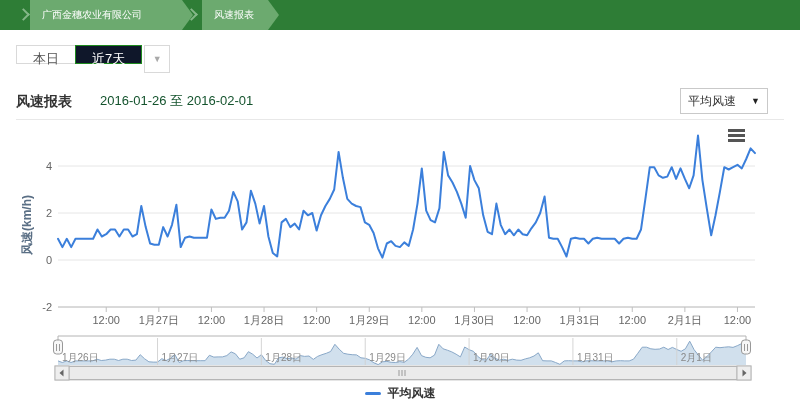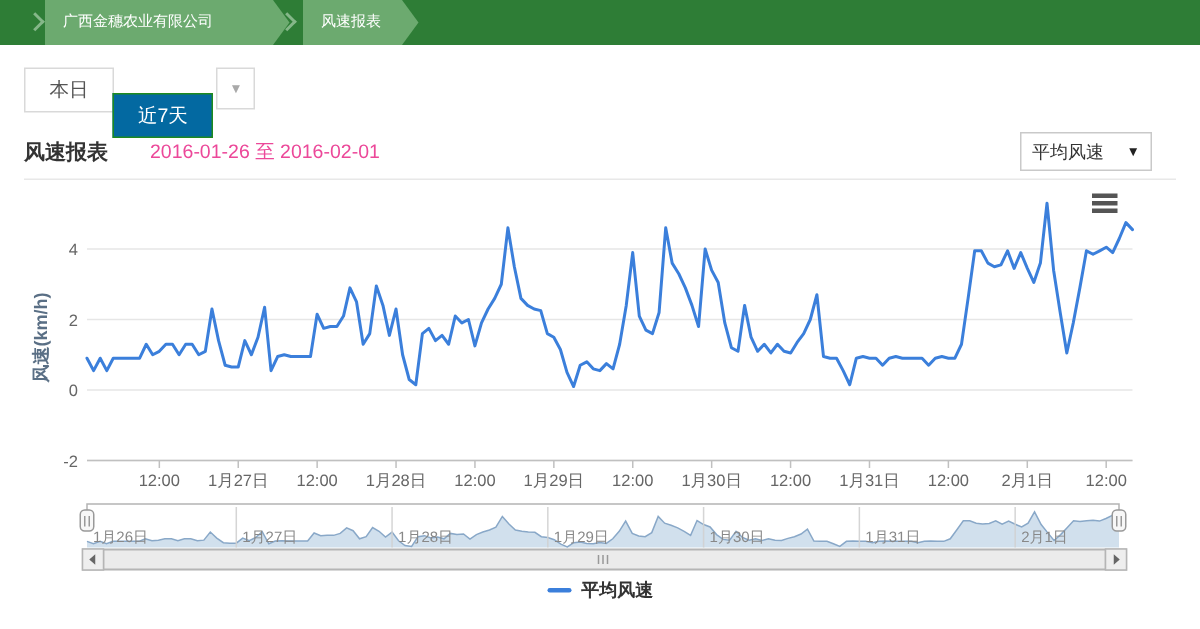--- a/index.html
+++ b/index.html
@@ -12,30 +12,30 @@
   .crumb-chevron { position:absolute; top:10px; width:9px; height:9px;
     border-top:2px solid #85b789; border-right:2px solid #85b789; transform:rotate(45deg); }
   .crumb-seg { position:absolute; top:0; height:30px; background:#6caa6f; color:#fff;
     font-size:10px; line-height:30px; padding-left:12px; white-space:nowrap; }
   .crumb-seg::after { content:""; position:absolute; right:-11px; top:0;
     border-top:15px solid transparent; border-bottom:15px solid transparent;
     border-left:11px solid #6caa6f; }
 
   
   .tabs { position:absolute; top:45px; left:16px; display:flex; }
-  .tab-btn { height:30px; line-height:26px; padding:0 16px; font-size:13px; color:#555;
+  .tab-btn { height:19px; line-height:26px; padding:0 16px; font-size:13px; color:#555;
     background:#fff; border:1px solid #d9d9d9; margin-right:-1px; cursor:pointer; }
-  .tab-btn.active { background:#0369a1; border-color:#1e8a1e; color:#fff; position:relative; z-index:1;margin-top:17px; }
+  .tab-btn.active { background:#0f172a; border-color:#1e8a1e; color:#fff; position:relative; z-index:1; }
   .tab-caret { height:28px; width:26px; margin-left:3px; background:#fff; border:1px solid #d9d9d9;
     color:#a9a9a9; font-size:9px; line-height:26px; text-align:center; cursor:pointer; }
 
   
   .report-head { position:absolute; top:88px; left:16px; right:32px; height:26px; }
   .report-title { float:left; font-size:14px; font-weight:bold; color:#333; line-height:26px; }
-  .report-dates { float:left; margin-left:28px; font-size:13px; color:#ec4899; line-height:26px; }
+  .report-dates { float:left; margin-left:28px; font-size:13px; color:#14532d; line-height:26px; }
   .metric-select { position:absolute; right:0; top:0; width:88px; height:26px; background:#fff;
     border:1px solid #c9c9c9; display:flex; align-items:center; justify-content:space-between;
     padding:0 7px; font-size:12px; color:#333; cursor:pointer; }
   .metric-select .caret { font-size:9px; color:#222; }
 
   .divider { position:absolute; top:119px; left:16px; right:16px; border-top:1px solid #e8e8e8; }
 
   
   .chart-wrap { position:absolute; top:125px; left:0; width:800px; height:260px; }
   svg text { font-family:"Liberation Sans","DejaVu Sans",sans-serif; }

